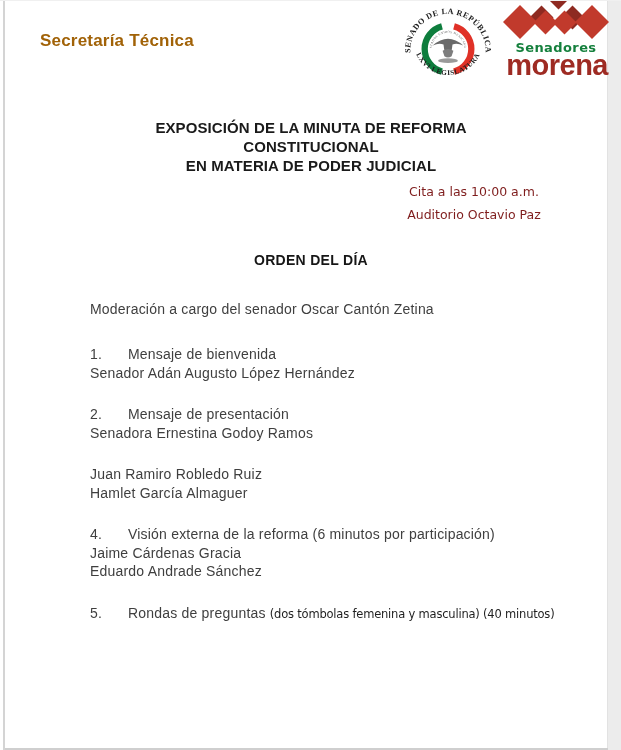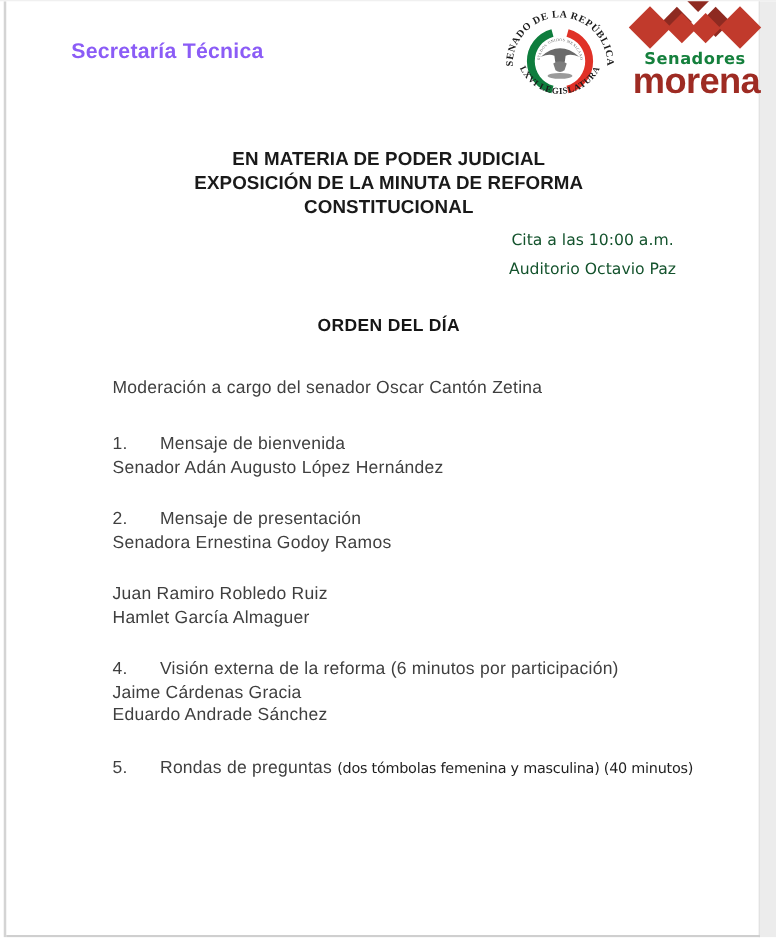--- a/index.html
+++ b/index.html
@@ -11,22 +11,22 @@
     font-family:"Liberation Sans", sans-serif;
     border-top:1px solid #f0f0f0;
     box-sizing:border-box;
   }
   .edge-left{position:absolute;left:3px;top:0;bottom:0;width:2px;background:#d4d4d4;}
   .edge-right{position:absolute;right:0;top:0;bottom:0;width:13px;background:#ececec;border-left:1px solid #e2e2e2;}
   .edge-bottom{position:absolute;left:5px;right:13px;bottom:0;height:2px;background:#cfcfcf;}
 
   
   .dept{
-    position:absolute;left:57px;top:30px;
-    font-size:17px;font-weight:bold;color:#8b5cf6;letter-spacing:.2px;
+    position:absolute;left:40px;top:30px;
+    font-size:17px;font-weight:bold;color:#a16207;letter-spacing:.2px;
   }
   .seal{position:absolute;left:403px;top:3px;width:90px;height:90px;}
 
   .logo{position:absolute;left:504px;top:0;width:104px;text-align:center;}
   .diamonds{position:relative;height:38px;}
   .d{position:absolute;transform:rotate(45deg);}
   .d-top   {left:46px;top:-12px;width:17px;height:17px;background:var(--morena-dark-red);}
   .d-back1 {left:29px;top:8px;width:17px;height:17px;background:var(--morena-dark-red);}
   .d-back2 {left:60px;top:8px;width:17px;height:17px;background:var(--morena-dark-red);}
   .d-front1{left:4px; top:9px;width:24px;height:24px;background:var(--morena-red);}
@@ -46,21 +46,21 @@
 
   
   .title{
     position:absolute;left:90px;top:117px;width:442px;
     text-align:center;font-weight:bold;font-size:15px;line-height:19px;
     color:#1a1a1a;letter-spacing:.1px;
   }
   .meta{
     position:absolute;left:398px;top:180px;width:152px;
     text-align:center;font-family:"DejaVu Sans", sans-serif;
-    font-size:12.5px;line-height:22.5px;color:#14532d;
+    font-size:12.5px;line-height:22.5px;color:#7f1d1d;
   }
   .orden{
     position:absolute;left:90px;top:251px;width:442px;
     text-align:center;font-weight:bold;font-size:14px;color:#161616;letter-spacing:.3px;
   }
   .moderation{
     position:absolute;left:90px;top:300px;width:460px;
     font-size:14px;color:#3f3f3f;letter-spacing:.2px;
   }
   .agenda{
@@ -119,22 +119,22 @@
       <span class="d d-front1"></span>
       <span class="d d-front2"></span>
       <span class="d d-front3"></span>
       <span class="d d-front4"></span>
     </div>
     <div class="senadores">Senadores</div>
     <div class="morena">morena</div>
   </div>
 
   <div class="title">
+    <div>EXPOSICIÓN DE LA MINUTA DE REFORMA CONSTITUCIONAL</div>
     <div>EN MATERIA DE PODER JUDICIAL</div>
-    <div>EXPOSICIÓN DE LA MINUTA DE REFORMA CONSTITUCIONAL</div>
   </div>
 
   <div class="meta">
     <div>Cita a las 10:00 a.m.</div>
     <div>Auditorio Octavio Paz</div>
   </div>
 
   <div class="orden">ORDEN DEL DÍA</div>
 
   <div class="moderation">Moderación a cargo del senador Oscar Cantón Zetina</div>

